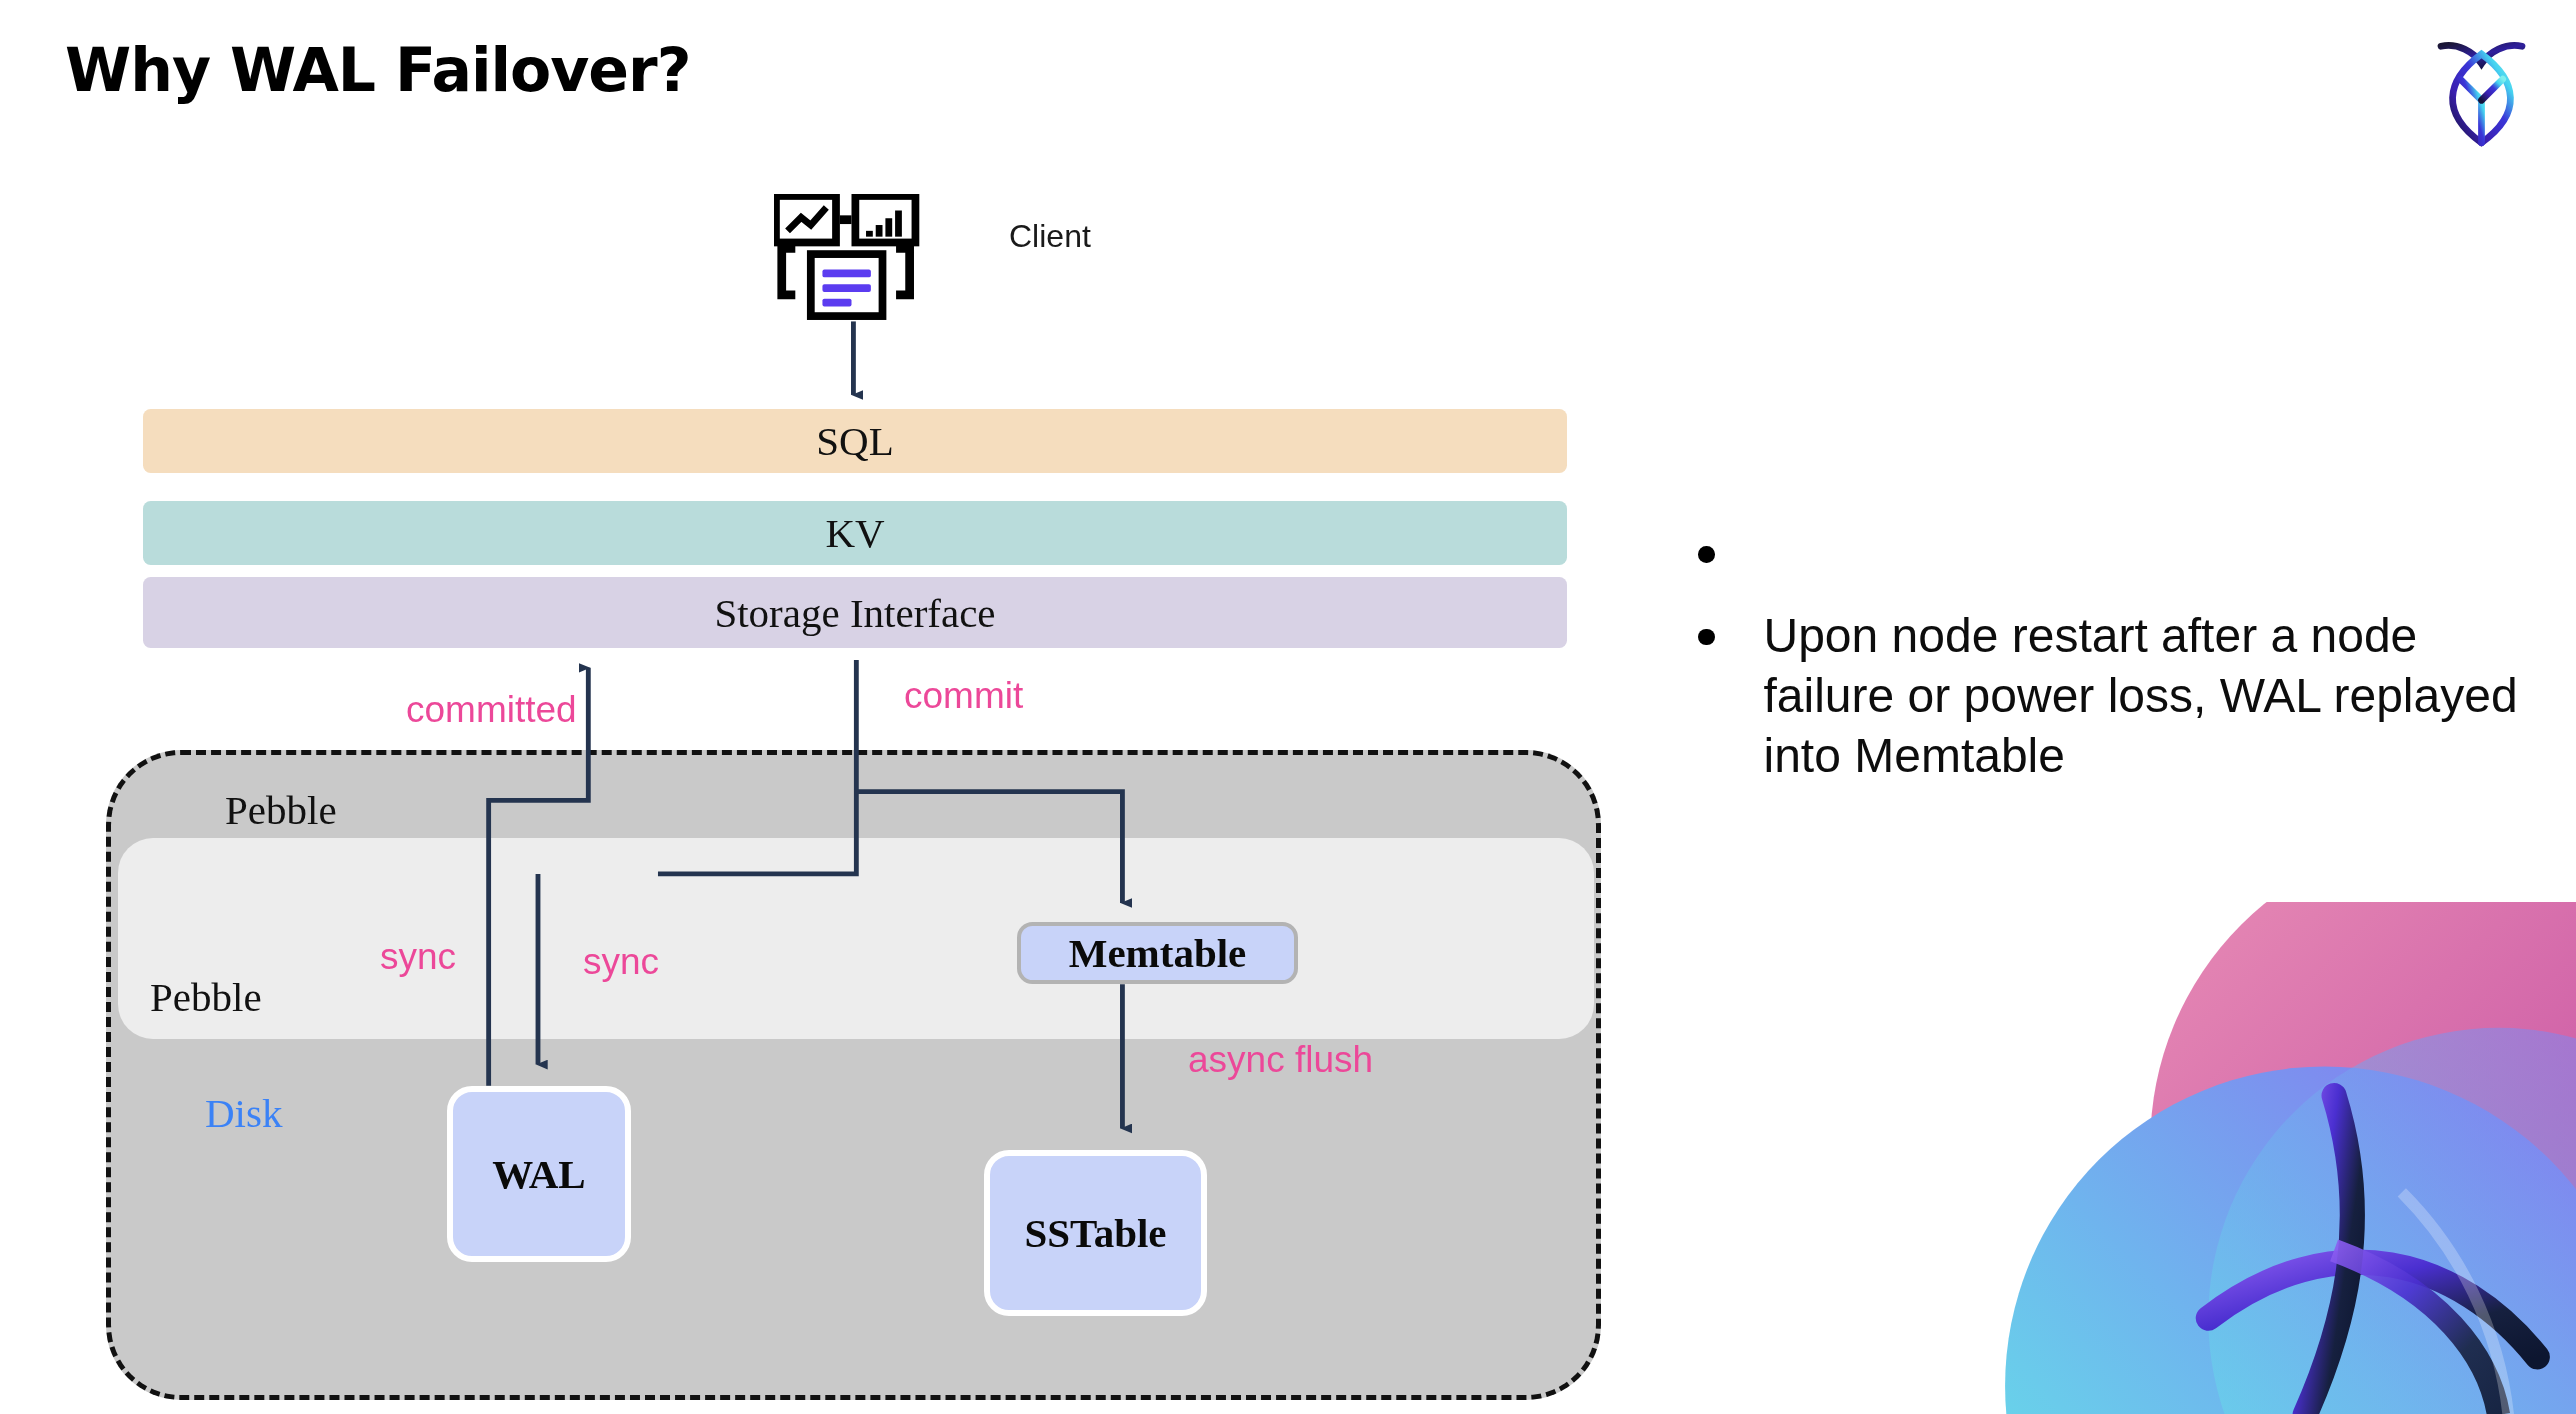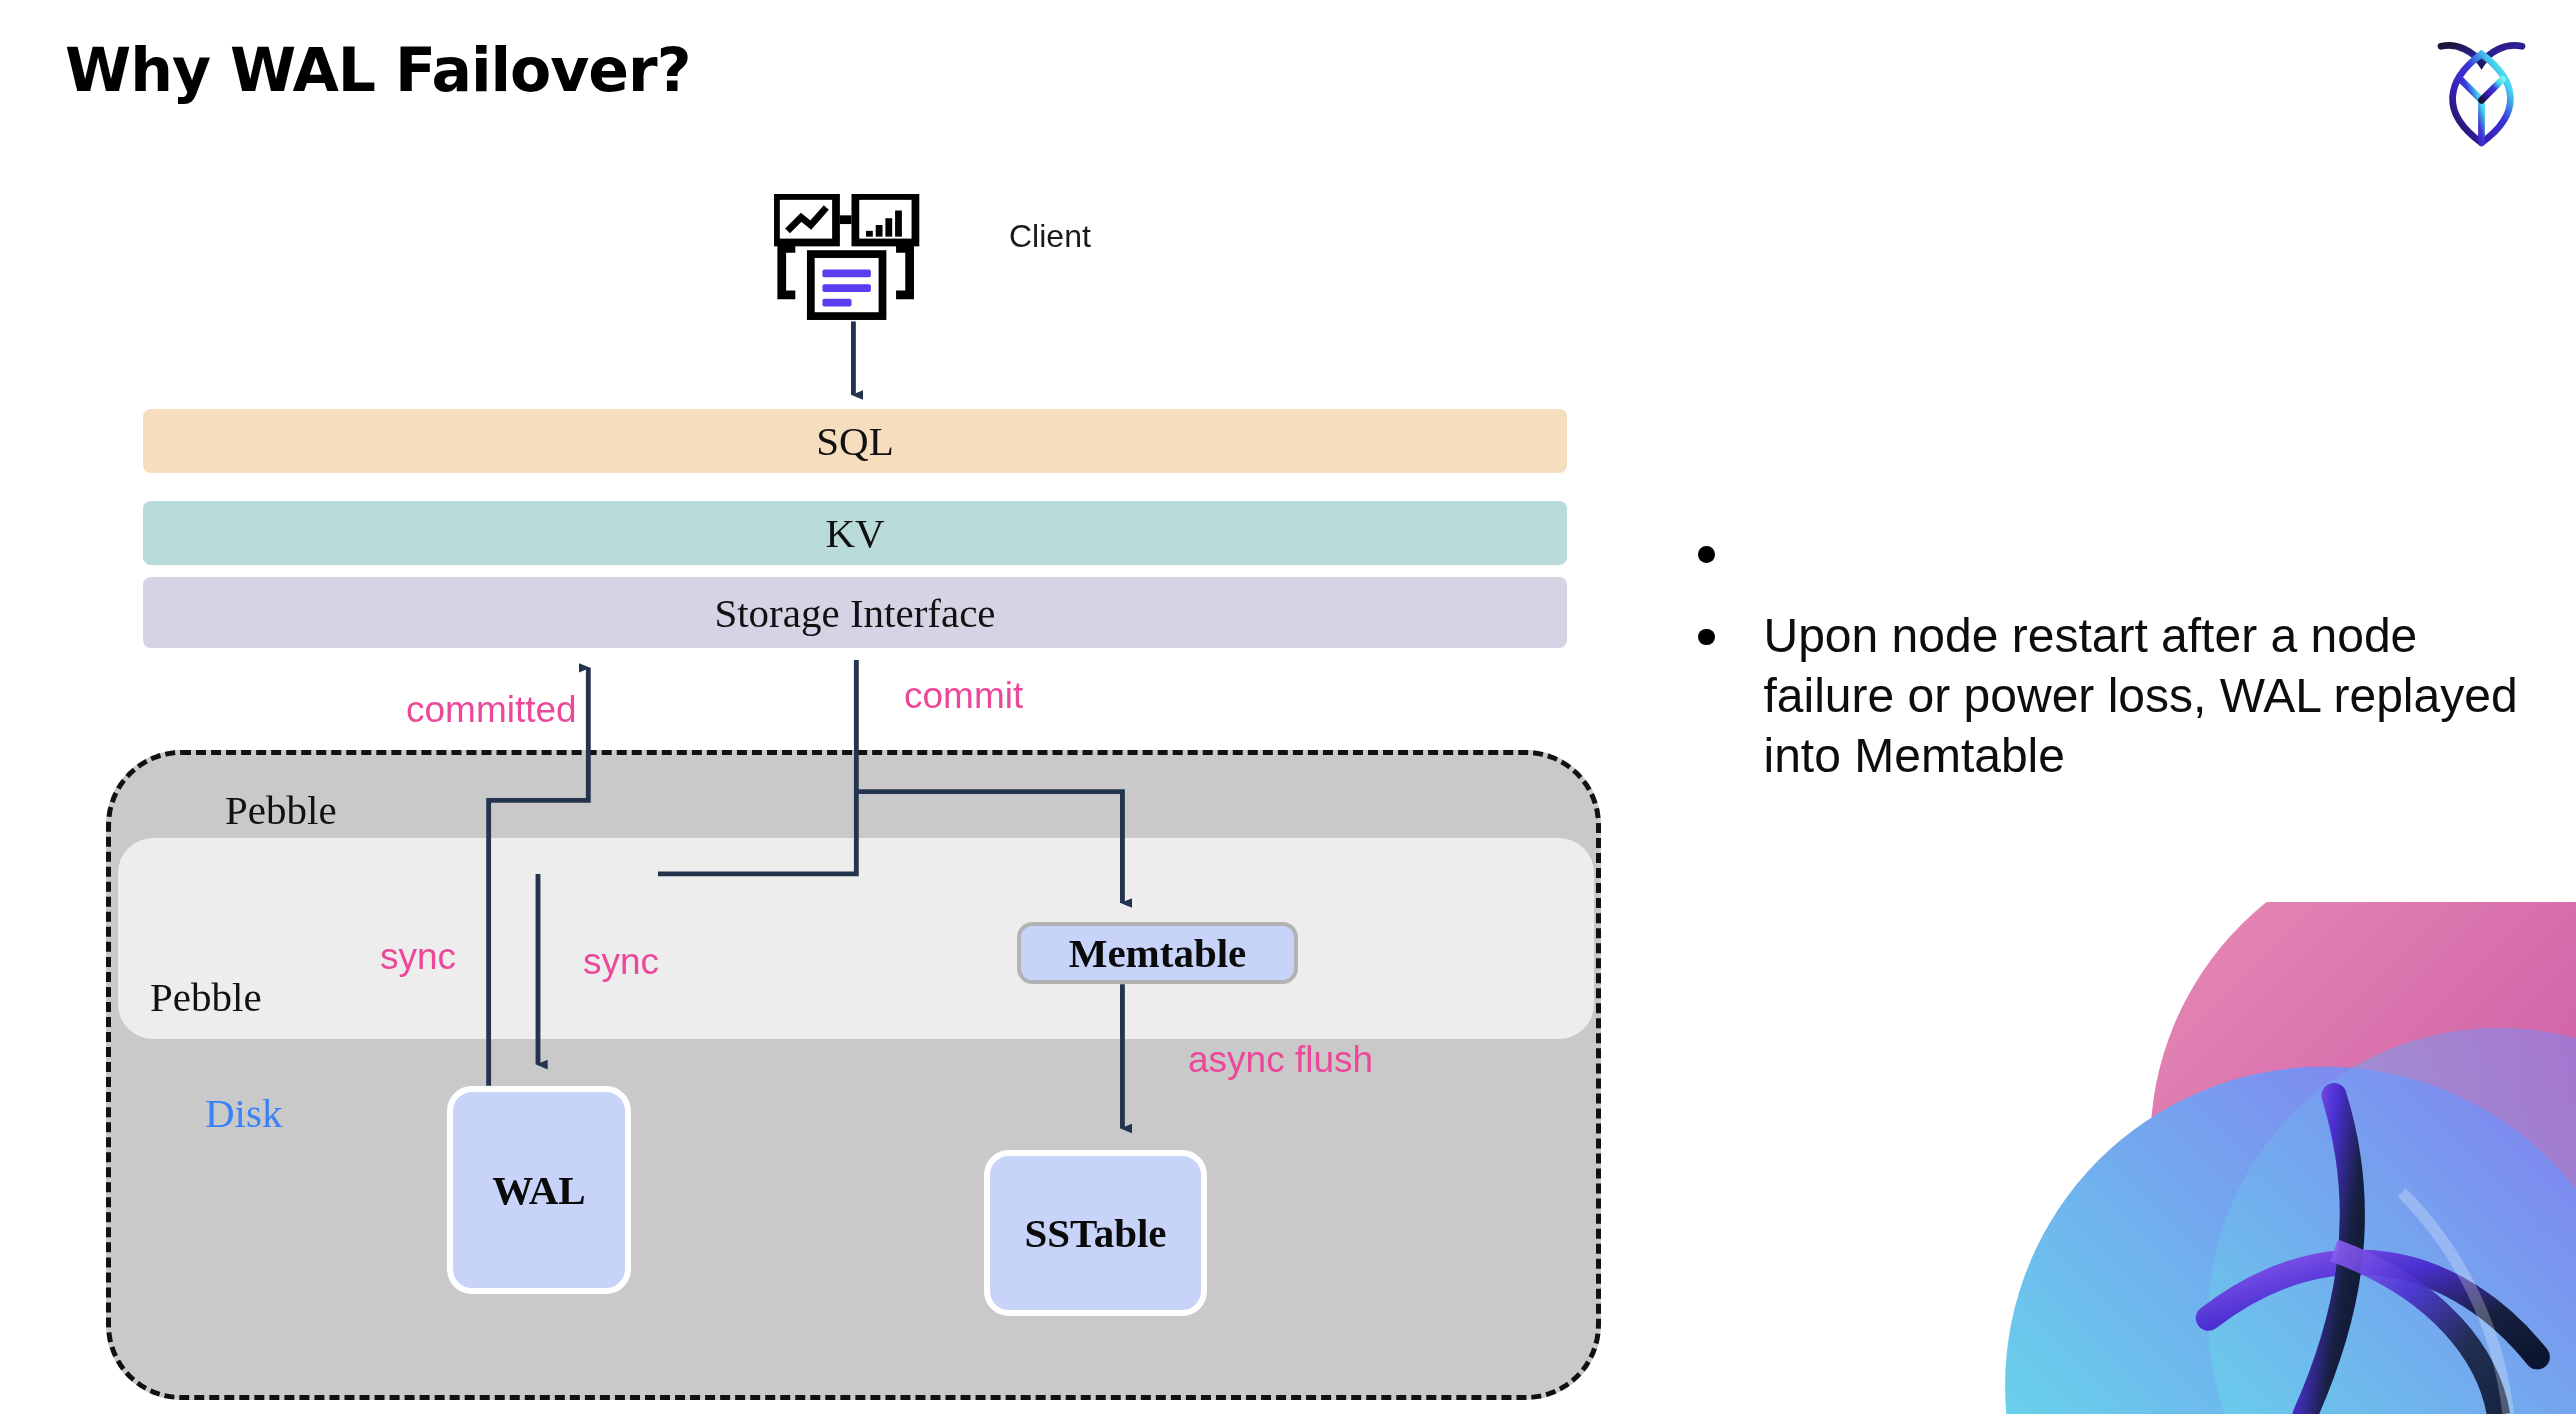--- a/index.html
+++ b/index.html
@@ -167,21 +167,21 @@
     color: #0a0a0a;
     box-sizing: border-box;
   }
   #node-memtable {
     left: 983px;  top: 922px;  width: 281px; height: 62px;
     border: 4.8px solid #b3b3b3;
     border-radius: 15.5px;
     margin-left: 34px;
   }
   #node-wal {
-    left: 447px;   top: 1086px; width: 184px; height: 208px;
+    left: 447px;   top: 1086px; width: 184px; height: 176px;
     border: 6.8px solid #ffffff;
     border-radius: 25px;
   }
   #node-sstable {
     left: 984px;  top: 1150px; width: 223px; height: 166px;
     border: 6.8px solid #ffffff;
     border-radius: 25px;
   }
 
   

